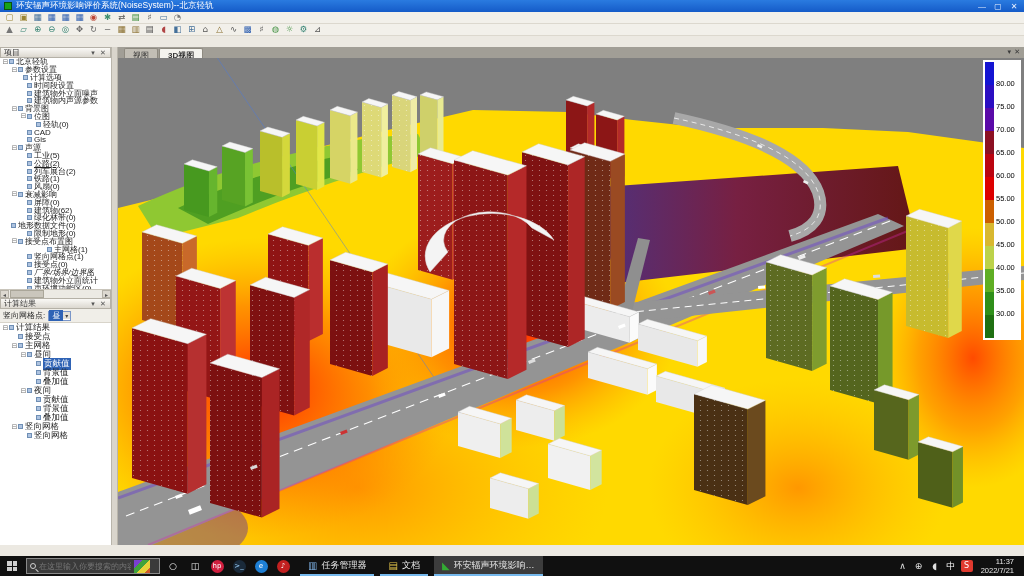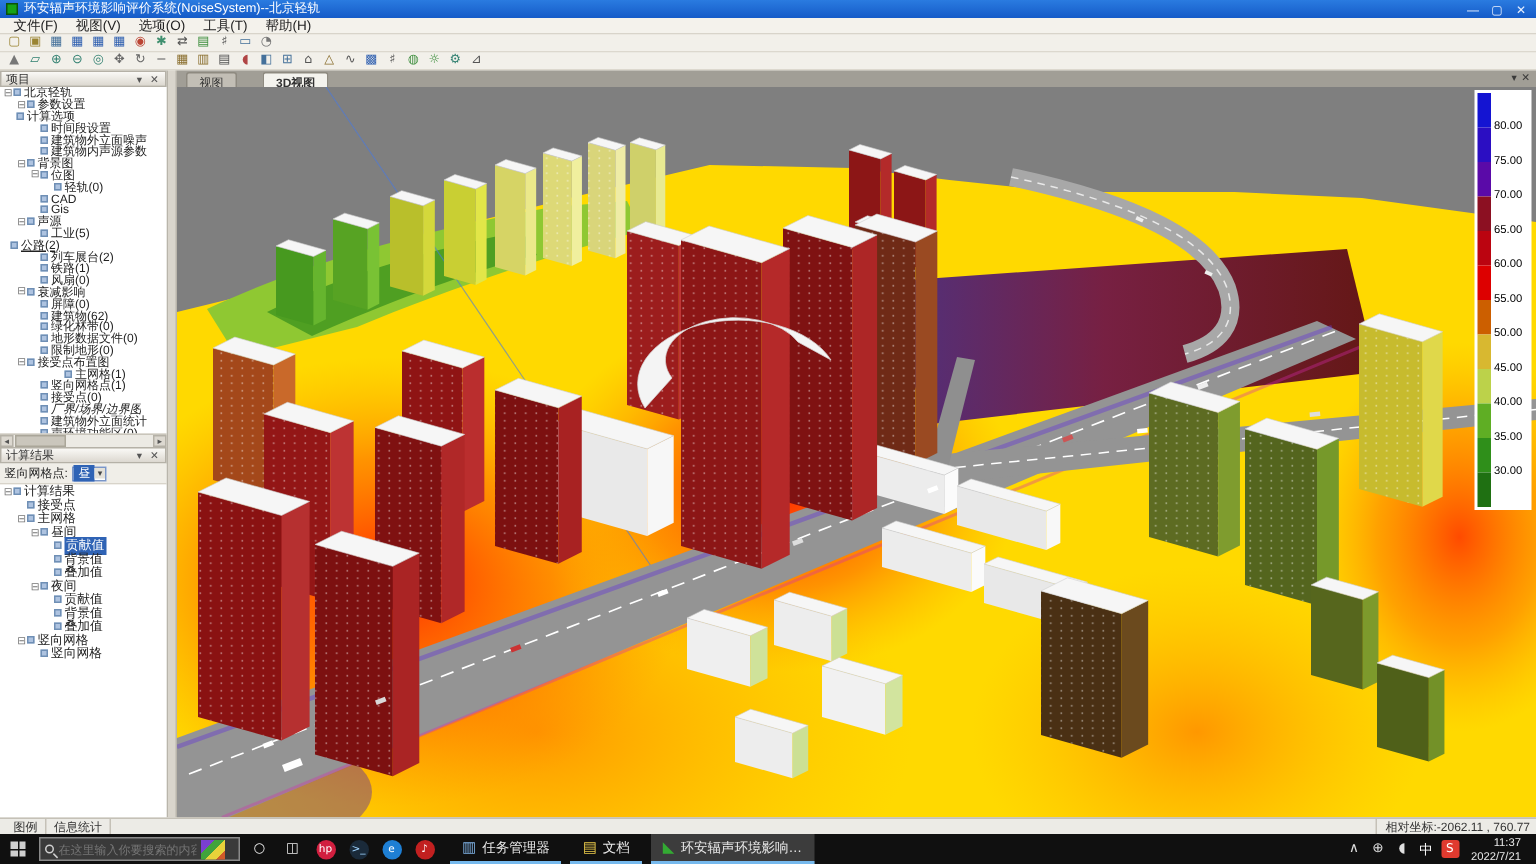--- a/index.html
+++ b/index.html
@@ -100,28 +100,20 @@
 <div class="screen">
 
   <div class="titlebar">
     <span class="appicon"></span>
     <span class="title-text">环安辐声环境影响评价系统(NoiseSystem)--北京轻轨</span>
     <span class="winbtn">—</span>
     <span class="winbtn">▢</span>
     <span class="winbtn">✕</span>
   </div>
 
-  <div class="menubar">
-
-  <span class="mi">文件(F)</span>
-      <span class="mi">视图(V)</span>
-      <span class="mi">选项(O)</span>
-      <span class="mi">工具(T)</span>
-      <span class="mi">帮助(H)</span>
-    </div>
 
   <div class="toolbar">
 
   <span class="tbi">
         <span style="color: rgb(154, 132, 50);">▢</span>
       </span>
       <span class="tbi">
         <span style="color: rgb(154, 132, 50);">▣</span>
       </span>
       <span class="tbi">
@@ -246,153 +238,153 @@
             <span class="tico"></span>
             <span class="tlab">北京轻轨</span>
           </div>
 
           <div class="trow" style="padding-left: 11px;">
             <span class="exp">⊟</span>
             <span class="tico"></span>
             <span class="tlab">参数设置</span>
           </div>
 
+          <div class="trow" style="padding-left: 16px;">
+            <span class="exp"></span>
+            <span class="tico"></span>
+            <span class="tlab">计算选项</span>
+          </div>
+
+          <div class="trow" style="padding-left: 20px;">
+            <span class="exp"></span>
+            <span class="tico"></span>
+            <span class="tlab">时间段设置</span>
+          </div>
+
+          <div class="trow" style="padding-left: 20px;">
+            <span class="exp"></span>
+            <span class="tico"></span>
+            <span class="tlab">建筑物外立面噪声</span>
+          </div>
+
+          <div class="trow" style="padding-left: 20px;">
+            <span class="exp"></span>
+            <span class="tico"></span>
+            <span class="tlab">建筑物内声源参数</span>
+          </div>
+
+          <div class="trow" style="padding-left: 11px;">
+            <span class="exp">⊟</span>
+            <span class="tico"></span>
+            <span class="tlab">背景图</span>
+          </div>
+
+          <div class="trow" style="padding-left: 20px;">
+            <span class="exp">⊟</span>
+            <span class="tico"></span>
+            <span class="tlab">位图</span>
+          </div>
+
+          <div class="trow" style="padding-left: 29px;">
+            <span class="exp"></span>
+            <span class="tico"></span>
+            <span class="tlab">轻轨(0)</span>
+          </div>
+
+          <div class="trow" style="padding-left: 20px;">
+            <span class="exp"></span>
+            <span class="tico"></span>
+            <span class="tlab">CAD</span>
+          </div>
+
+          <div class="trow" style="padding-left: 20px;">
+            <span class="exp"></span>
+            <span class="tico"></span>
+            <span class="tlab">Gis</span>
+          </div>
+
+          <div class="trow" style="padding-left: 11px;">
+            <span class="exp">⊟</span>
+            <span class="tico"></span>
+            <span class="tlab">声源</span>
+          </div>
+
+          <div class="trow" style="padding-left: 20px;">
+            <span class="exp"></span>
+            <span class="tico"></span>
+            <span class="tlab">工业(5)</span>
+          </div>
+
+          <div class="trow" style="padding-left: 20px; text-decoration: underline;">
+            <span class="exp"></span>
+            <span class="tico"></span>
+            <span class="tlab">公路(2)</span>
+          </div>
+
+          <div class="trow" style="padding-left: 20px;">
+            <span class="exp"></span>
+            <span class="tico"></span>
+            <span class="tlab">列车展台(2)</span>
+          </div>
+
+          <div class="trow" style="padding-left: 20px;">
+            <span class="exp"></span>
+            <span class="tico"></span>
+            <span class="tlab">铁路(1)</span>
+          </div>
+
+          <div class="trow" style="padding-left: 20px;">
+            <span class="exp"></span>
+            <span class="tico"></span>
+            <span class="tlab">风扇(0)</span>
+          </div>
+
+          <div class="trow" style="padding-left: 11px;">
+            <span class="exp">⊟</span>
+            <span class="tico"></span>
+            <span class="tlab">衰减影响</span>
+          </div>
+
+          <div class="trow" style="padding-left: 20px;">
+            <span class="exp"></span>
+            <span class="tico"></span>
+            <span class="tlab">屏障(0)</span>
+          </div>
+
+          <div class="trow" style="padding-left: 20px;">
+            <span class="exp"></span>
+            <span class="tico"></span>
+            <span class="tlab">建筑物(62)</span>
+          </div>
+
+          <div class="trow" style="padding-left: 20px;">
+            <span class="exp"></span>
+            <span class="tico"></span>
+            <span class="tlab">绿化林带(0)</span>
+          </div>
+
           <div class="trow" style="padding-left: 4px;">
             <span class="exp"></span>
             <span class="tico"></span>
-            <span class="tlab">计算选项</span>
-          </div>
-
-          <div class="trow" style="padding-left: 20px;">
-            <span class="exp"></span>
-            <span class="tico"></span>
-            <span class="tlab">时间段设置</span>
-          </div>
-
-          <div class="trow" style="padding-left: 20px;">
-            <span class="exp"></span>
-            <span class="tico"></span>
-            <span class="tlab">建筑物外立面噪声</span>
-          </div>
-
-          <div class="trow" style="padding-left: 20px;">
-            <span class="exp"></span>
-            <span class="tico"></span>
-            <span class="tlab">建筑物内声源参数</span>
+            <span class="tlab">地形数据文件(0)</span>
+          </div>
+
+          <div class="trow" style="padding-left: 20px;">
+            <span class="exp"></span>
+            <span class="tico"></span>
+            <span class="tlab">限制地形(0)</span>
           </div>
 
           <div class="trow" style="padding-left: 11px;">
             <span class="exp">⊟</span>
             <span class="tico"></span>
-            <span class="tlab">背景图</span>
-          </div>
-
-          <div class="trow" style="padding-left: 20px;">
-            <span class="exp">⊟</span>
-            <span class="tico"></span>
-            <span class="tlab">位图</span>
-          </div>
-
-          <div class="trow" style="padding-left: 29px;">
-            <span class="exp"></span>
-            <span class="tico"></span>
-            <span class="tlab">轻轨(0)</span>
-          </div>
-
-          <div class="trow" style="padding-left: 20px;">
-            <span class="exp"></span>
-            <span class="tico"></span>
-            <span class="tlab">CAD</span>
-          </div>
-
-          <div class="trow" style="padding-left: 20px;">
-            <span class="exp"></span>
-            <span class="tico"></span>
-            <span class="tlab">Gis</span>
-          </div>
-
-          <div class="trow" style="padding-left: 11px;">
-            <span class="exp">⊟</span>
-            <span class="tico"></span>
-            <span class="tlab">声源</span>
-          </div>
-
-          <div class="trow" style="padding-left: 20px;">
-            <span class="exp"></span>
-            <span class="tico"></span>
-            <span class="tlab">工业(5)</span>
-          </div>
-
-          <div class="trow" style=" text-decoration: underline;">
-            <span class="exp"></span>
-            <span class="tico"></span>
-            <span class="tlab">公路(2)</span>
-          </div>
-
-          <div class="trow" style="padding-left: 20px;">
-            <span class="exp"></span>
-            <span class="tico"></span>
-            <span class="tlab">列车展台(2)</span>
-          </div>
-
-          <div class="trow" style="padding-left: 20px;">
-            <span class="exp"></span>
-            <span class="tico"></span>
-            <span class="tlab">铁路(1)</span>
-          </div>
-
-          <div class="trow" style="padding-left: 20px;">
-            <span class="exp"></span>
-            <span class="tico"></span>
-            <span class="tlab">风扇(0)</span>
-          </div>
-
-          <div class="trow" style="padding-left: 11px;">
-            <span class="exp">⊟</span>
-            <span class="tico"></span>
-            <span class="tlab">衰减影响</span>
-          </div>
-
-          <div class="trow" style="padding-left: 20px;">
-            <span class="exp"></span>
-            <span class="tico"></span>
-            <span class="tlab">屏障(0)</span>
-          </div>
-
-          <div class="trow" style="padding-left: 20px;">
-            <span class="exp"></span>
-            <span class="tico"></span>
-            <span class="tlab">建筑物(62)</span>
-          </div>
-
-          <div class="trow" style="padding-left: 20px;">
-            <span class="exp"></span>
-            <span class="tico"></span>
-            <span class="tlab">绿化林带(0)</span>
-          </div>
-
-          <div class="trow" style="padding-left: 20px;">
-            <span class="exp"></span>
-            <span class="tico"></span>
-            <span class="tlab">地形数据文件(0)</span>
-          </div>
-
-          <div class="trow" style="padding-left: 20px;">
-            <span class="exp"></span>
-            <span class="tico"></span>
-            <span class="tlab">限制地形(0)</span>
-          </div>
-
-          <div class="trow" style="padding-left: 11px;">
-            <span class="exp">⊟</span>
-            <span class="tico"></span>
             <span class="tlab">接受点布置图</span>
           </div>
 
-          <div class="trow" style="padding-left: 36px;">
+          <div class="trow" style="padding-left: 16px; margin-left: 24px;">
             <span class="exp"></span>
             <span class="tico"></span>
             <span class="tlab">主网格(1)</span>
           </div>
 
           <div class="trow" style="padding-left: 20px;">
             <span class="exp"></span>
             <span class="tico"></span>
             <span class="tlab">竖向网格点(1)</span>
           </div>
@@ -518,21 +510,21 @@
             <span class="tico"></span>
             <span class="tlab">竖向网格</span>
           </div>
         </div>
     </div>
 
     <div class="splitter"></div>
 
     <div class="viewarea">
       <div class="tabstrip">
-        <span style="display:flex;gap:17px;align-items:flex-end;">
+        <span style="display:flex;gap:1px;align-items:flex-end;">
 
         <span class="vtab">视图</span>
             <span class="vtab active">3D视图</span>
           </span>
         <span class="tabcorner">
           <span>▾</span>
           <span>✕</span>
         </span>
       </div>
 
@@ -794,28 +786,20 @@
 
             <div class="lrow">
               <span class="lcol" style="background: rgb(31, 112, 18);"></span>
               <span class="llab"></span>
             </div>
           </div>
       </div>
     </div>
   </div>
 
-  <div class="statusbar">
-    <span style="display:flex;">
-
-    <span class="sbi">图例</span>
-        <span class="sbi">信息统计</span>
-      </span>
-    <span class="sright">相对坐标:-2062.11 , 760.77</span>
-  </div>
 
   <div class="taskbar">
     <div class="startbtn">
       <span class="winlogo">
           <i></i>
           <i></i>
           <i></i>
           <i></i>
         </span>
     </div>

